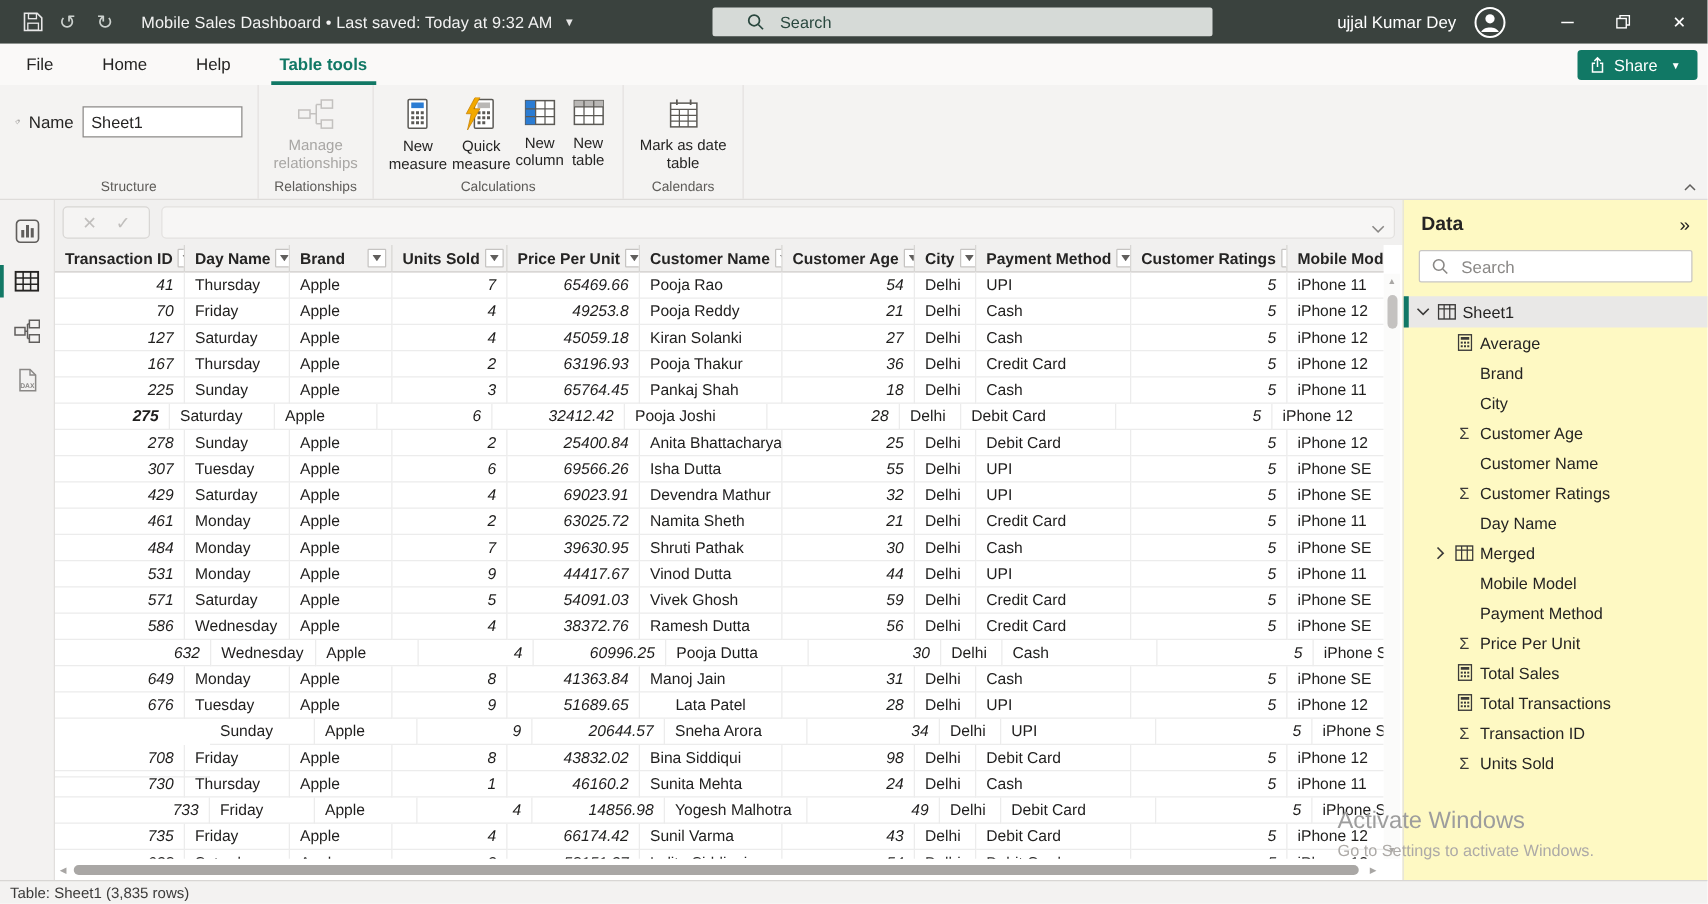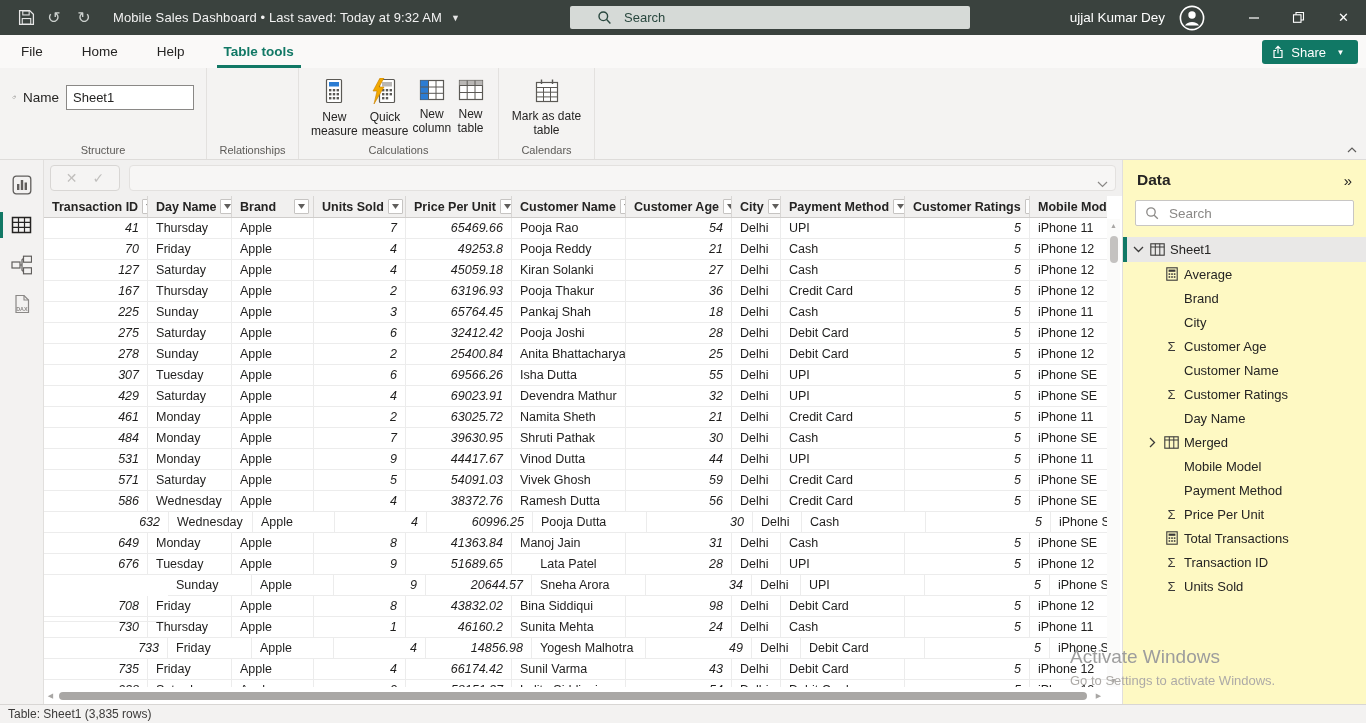--- a/index.html
+++ b/index.html
@@ -193,20 +193,31 @@
           <path d="M2 9 L9 2 H15 V8 L8 15 Z" fill="none" stroke="#5b5955" stroke-width="1.2"></path>
           <circle cx="11.8" cy="5.2" r="1.3" fill="none" stroke="#5b5955"></circle>
         </svg>
       <span class="name-label">Name</span>
       <input class="name-input" value="Sheet1" style="">
     </div>
     <div class="rgroup-label">Structure</div>
   </div>
 
   <div class="rgroup" style="width:92px;">
+    <div class="rbtns" style="justify-content:center;">
+      <div class="rbtn disabled">
+        <svg width="30" height="26" viewBox="0 0 30 26">
+            <rect x="1" y="10" width="9" height="6.5" fill="none" stroke="#c3c1bf" stroke-width="1.2"></rect>
+            <rect x="19" y="2" width="9" height="6.5" fill="none" stroke="#c3c1bf" stroke-width="1.2"></rect>
+            <rect x="19" y="18" width="9" height="6.5" fill="none" stroke="#c3c1bf" stroke-width="1.2"></rect>
+            <path d="M10 13 H15 M15 5.5 H19 M15 21 H19 M15 5.5 V21" fill="none" stroke="#c3c1bf" stroke-width="1.2"></path>
+          </svg>
+        <span>Manage relationships</span>
+      </div>
+    </div>
     <div class="rgroup-label">Relationships</div>
   </div>
 
   <div class="rgroup" style="width:200px;">
     <div class="rbtns">
       <div class="rbtn">
         <svg width="24" height="27" viewBox="0 0 24 27">
             <rect x="4.5" y="1.5" width="15" height="23" rx="1" fill="#fff" stroke="#5b5955" stroke-width="1.2"></rect>
             <rect x="7" y="4" width="10" height="4.5" fill="#2b7cd3"></rect>
             <g fill="#5b5955">
@@ -476,21 +487,21 @@
         <div class="td right num" style="width: 92px;">3</div>
         <div class="td right num" style="width: 106px;">65764.45</div>
         <div class="td" style="width: 114px;">Pankaj Shah</div>
         <div class="td right num" style="width: 106px;">18</div>
         <div class="td" style="width: 49px;">Delhi</div>
         <div class="td" style="width: 124px;">Cash</div>
         <div class="td right num" style="width: 125px;">5</div>
         <div class="td flex">iPhone 11</div>
       </div>
       <div class="tr">
-        <div class="td right num" style="width: 104px;">275</div>
+        <div class="td right num" style="width: 92px; font-weight: bold;">275</div>
         <div class="td" style="width: 84px;">Saturday</div>
         <div class="td" style="width: 82px;">Apple</div>
         <div class="td right num" style="width: 92px;">6</div>
         <div class="td right num" style="width: 106px;">32412.42</div>
         <div class="td" style="width: 114px;">Pooja Joshi</div>
         <div class="td right num" style="width: 106px;">28</div>
         <div class="td" style="width: 49px;">Delhi</div>
         <div class="td" style="width: 124px;">Debit Card</div>
         <div class="td right num" style="width: 125px;">5</div>
         <div class="td flex">iPhone 12</div>
@@ -843,20 +854,38 @@
             <g fill="#3b3a39">
               <rect x="2.6" y="6.3" width="1.6" height="1.6"></rect>
               <rect x="5.2" y="6.3" width="1.6" height="1.6"></rect>
               <rect x="7.8" y="6.3" width="1.6" height="1.6"></rect>
               <rect x="2.6" y="9.2" width="1.6" height="1.6"></rect>
               <rect x="5.2" y="9.2" width="1.6" height="1.6"></rect>
               <rect x="7.8" y="9.2" width="1.6" height="1.6"></rect>
             </g>
           </svg>
         </span>
+        <span class="flabel">Total Sales</span>
+      </div>
+      <div class="tree-item child">
+        <span class="chev"></span>
+        <span class="ficon">
+          <svg width="12" height="14" viewBox="0 0 12 14">
+            <rect x="0.8" y="0.8" width="10.4" height="12.4" fill="none" stroke="#3b3a39" stroke-width="1.1"></rect>
+            <rect x="2.6" y="2.6" width="6.8" height="2.2" fill="#3b3a39"></rect>
+            <g fill="#3b3a39">
+              <rect x="2.6" y="6.3" width="1.6" height="1.6"></rect>
+              <rect x="5.2" y="6.3" width="1.6" height="1.6"></rect>
+              <rect x="7.8" y="6.3" width="1.6" height="1.6"></rect>
+              <rect x="2.6" y="9.2" width="1.6" height="1.6"></rect>
+              <rect x="5.2" y="9.2" width="1.6" height="1.6"></rect>
+              <rect x="7.8" y="9.2" width="1.6" height="1.6"></rect>
+            </g>
+          </svg>
+        </span>
         <span class="flabel">Total Transactions</span>
       </div>
       <div class="tree-item child">
         <span class="chev"></span>
         <span class="ficon sigma">Σ</span>
         <span class="flabel">Transaction ID</span>
       </div>
       <div class="tree-item child">
         <span class="chev"></span>
         <span class="ficon sigma">Σ</span>

